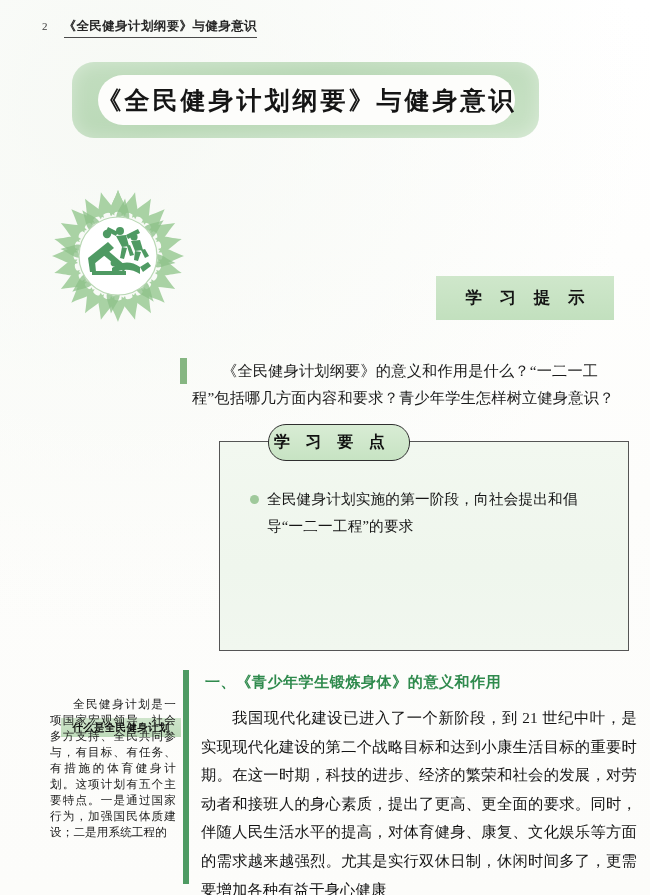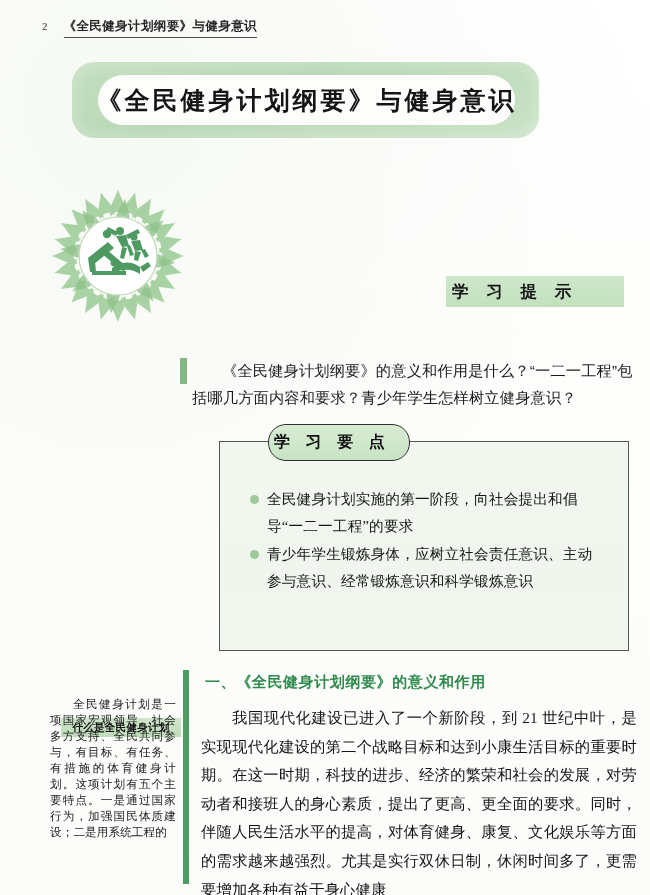--- a/index.html
+++ b/index.html
@@ -89,27 +89,28 @@
     left: 48px;
     top: 186px;
     width: 140px;
     height: 140px;
   }
   .sun-emblem svg { display: block; }
 
   
   .hint-banner {
     position: absolute;
-    left: 446px;
+    left: 436px;
     top: 276px;
     width: 178px;
-    height: 31px;
+    height: 44px;
     background: linear-gradient(180deg, #cfe7cb 0%, #c2e0be 100%);
     display: flex;
     align-items: center;
+    justify-content: center;
   }
   .hint-banner span {
     font-size: 16.5px;
     font-weight: 700;
     letter-spacing: 6px;
     color: #141414;
     text-indent: 6px;
   }
 
   
@@ -119,21 +120,21 @@
     top: 358px;
     width: 7px;
     height: 26px;
     background: #86b682;
   }
   .intro-para {
     position: absolute;
     left: 192px;
     top: 357px;
     width: 442px;
-    font-family: Liberation Sans, sans-serif;
+    font-family: Liberation Serif, serif;
     font-size: 15.2px;
     line-height: 27px;
     color: #1a1a1a;
     text-indent: 30px;
     letter-spacing: 0.2px;
   }
 
   
   .points-box {
     position: absolute;
@@ -342,28 +343,27 @@
 <div class="hint-banner">
   <span>学 习 提 示</span>
 </div>
 
 <div class="intro-tab"></div>
 <div class="intro-para">《全民健身计划纲要》的意义和作用是什么？“一二一工程”包括哪几方面内容和要求？青少年学生怎样树立健身意识？</div>
 
 <div class="points-box">
   <div class="points-list">
     <div class="point-item">全民健身计划实施的第一阶段，向社会提出和倡导“一二一工程”的要求</div>
-    <div class="point-item">青少年学生锻炼身体，应树立社会责任意识、主动参与意识、经常锻炼意识和科学锻炼意识</div>
   </div>
 </div>
 <div class="points-pill">
   <span>学 习 要 点</span>
 </div>
 
 <div class="side-head">
   <span>什么是全民健身计划</span>
 </div>
 <div class="side-body">全民健身计划是一项国家宏观领导、社会多方支持、全民共同参与，有目标、有任务、有措施的体育健身计划。这项计划有五个主要特点。一是通过国家行为，加强国民体质建设；二是用系统工程的</div>
 
 <div class="col-rule"></div>
 
-<div class="sec-heading">一、《全民健身计划纲要》的意义和作用</div>
+<div class="sec-heading">一、《青少年学生锻炼身体》的意义和作用</div>
 <div class="body-para">我国现代化建设已进入了一个新阶段，到 21 世纪中叶，是实现现代化建设的第二个战略目标和达到小康生活目标的重要时期。在这一时期，科技的进步、经济的繁荣和社会的发展，对劳动者和接班人的身心素质，提出了更高、更全面的要求。同时，伴随人民生活水平的提高，对体育健身、康复、文化娱乐等方面的需求越来越强烈。尤其是实行双休日制，休闲时间多了，更需要增加各种有益于身心健康</div>
 
 </body></html>

